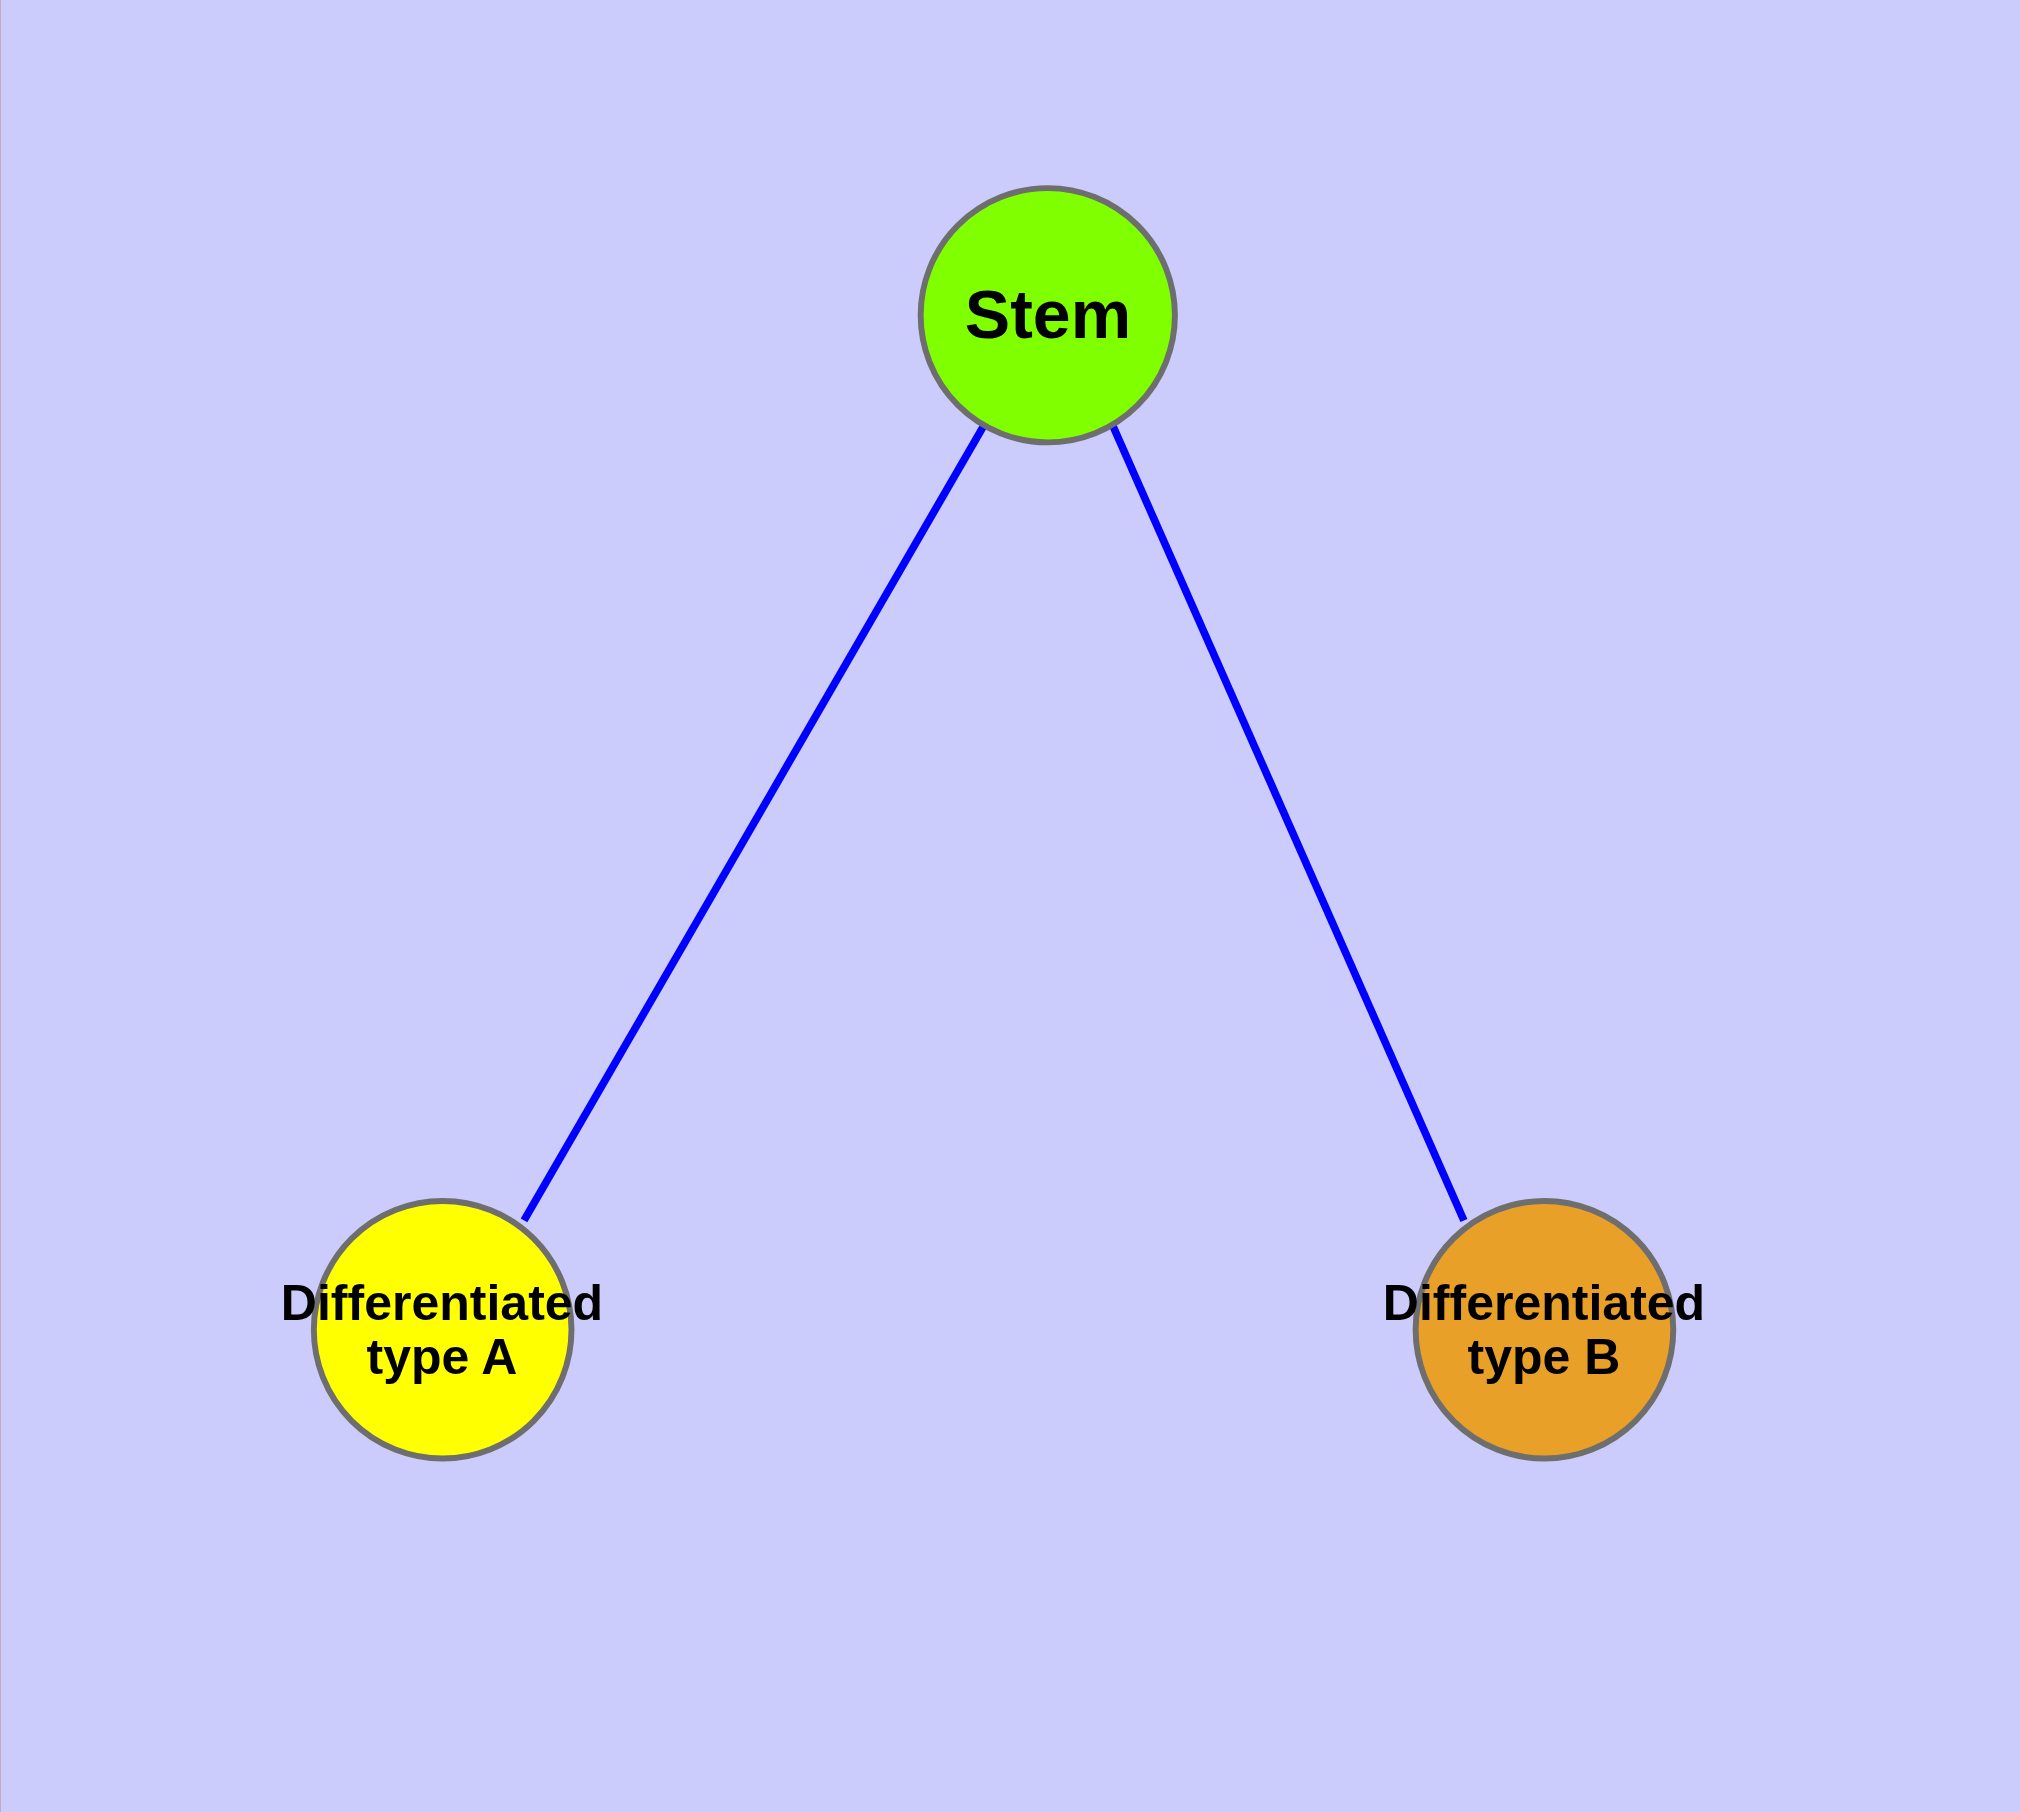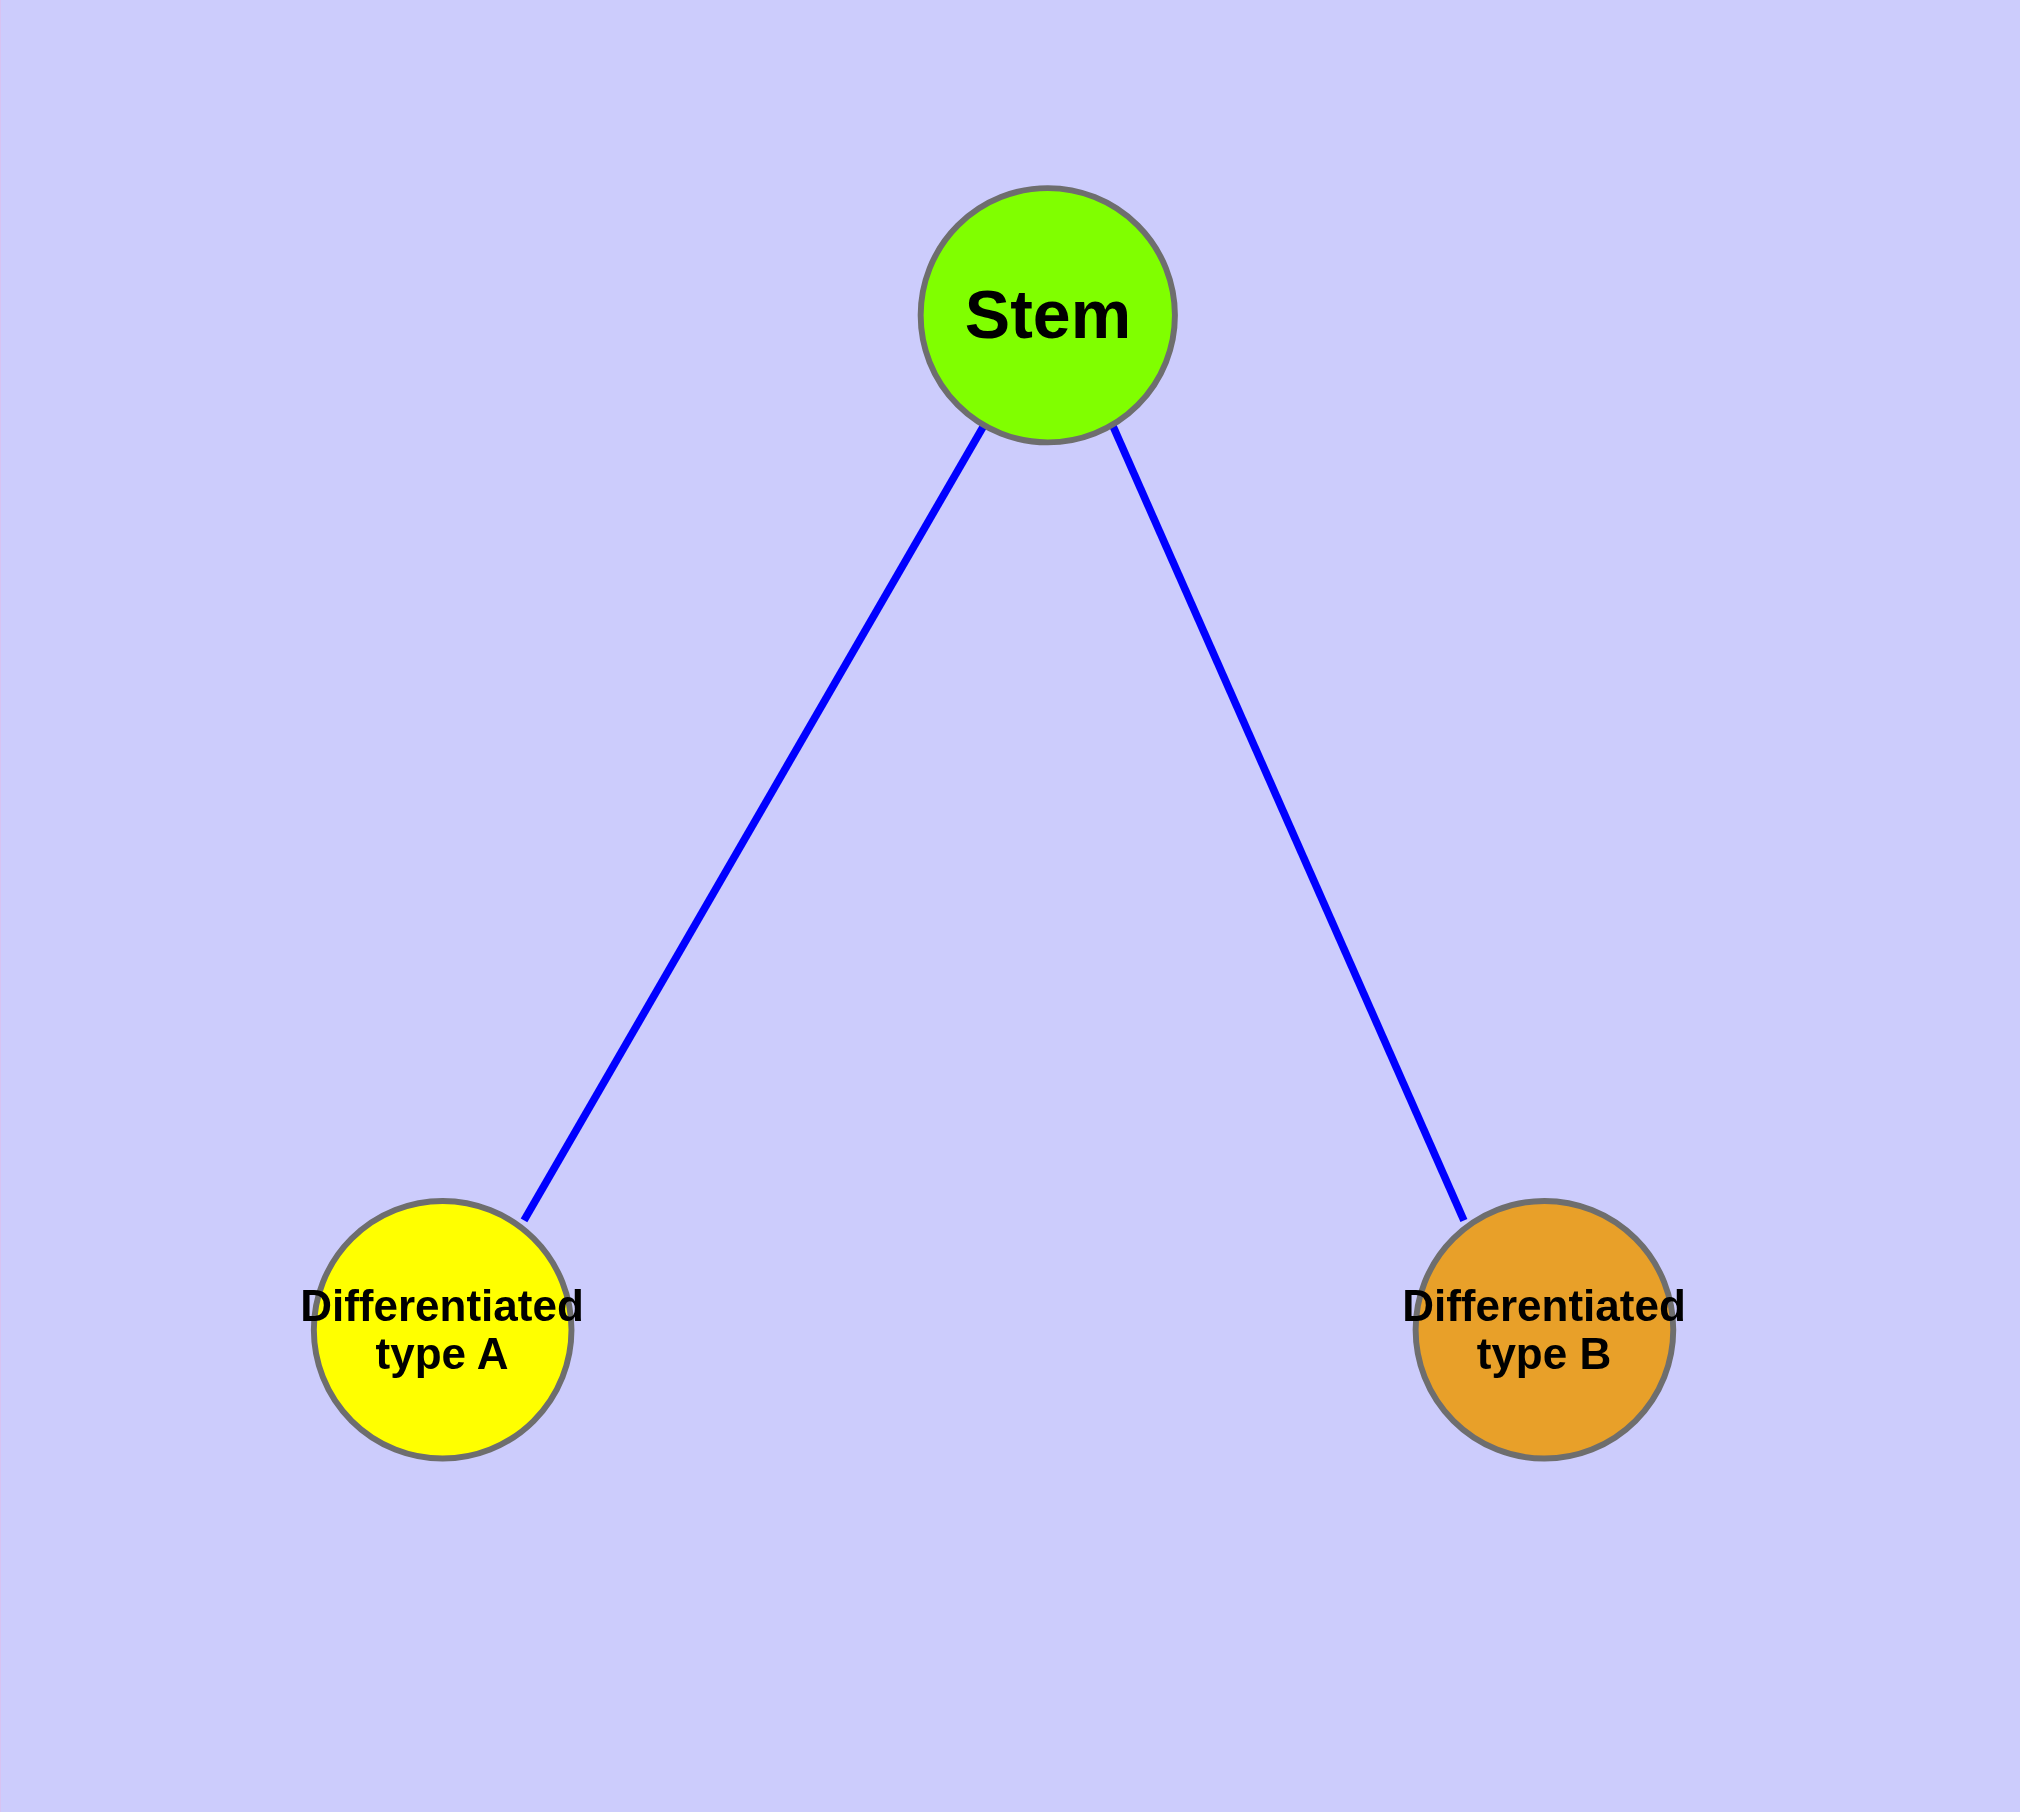--- a/index.html
+++ b/index.html
@@ -32,27 +32,27 @@
     text-align: center;
     line-height: 1.08;
     white-space: pre;
     pointer-events: none;
     transform: translate(-50%, -50%);
   }
   #label-stem {
     font-size: 68px;
   }
   #label-diff-a, #label-diff-b {
-    font-size: 44px;
+    font-size: 50px;
   }
 </style>
 </head>
 <body style="background: rgb(204, 204, 252);">
 
-<div id="stage" style="width: 2021px; height: 1812px; background: #f9a8d4;">
+<div id="stage" style="width: 2021px; height: 1812px; background: #c2410c;">
 
   <svg id="graph-canvas" viewBox="0 0 2384 2138" xmlns="http://www.w3.org/2000/svg" style="width: 2021px; height: 1812px;">
 
     <rect id="bg-rect" x="0" y="0" width="2384" height="2138" fill="#CCCCFC"></rect>
 
     <g id="edge-layer">
       <line id="edge-stem-to-diff-a" x1="1160" y1="503" x2="618" y2="1440" stroke="#0000FF" stroke-width="9" stroke-linecap="butt"></line>
       <line id="edge-stem-to-diff-b" x1="1313" y1="503" x2="1727" y2="1440" stroke="#0000FF" stroke-width="9" stroke-linecap="butt"></line>
     </g>
 

